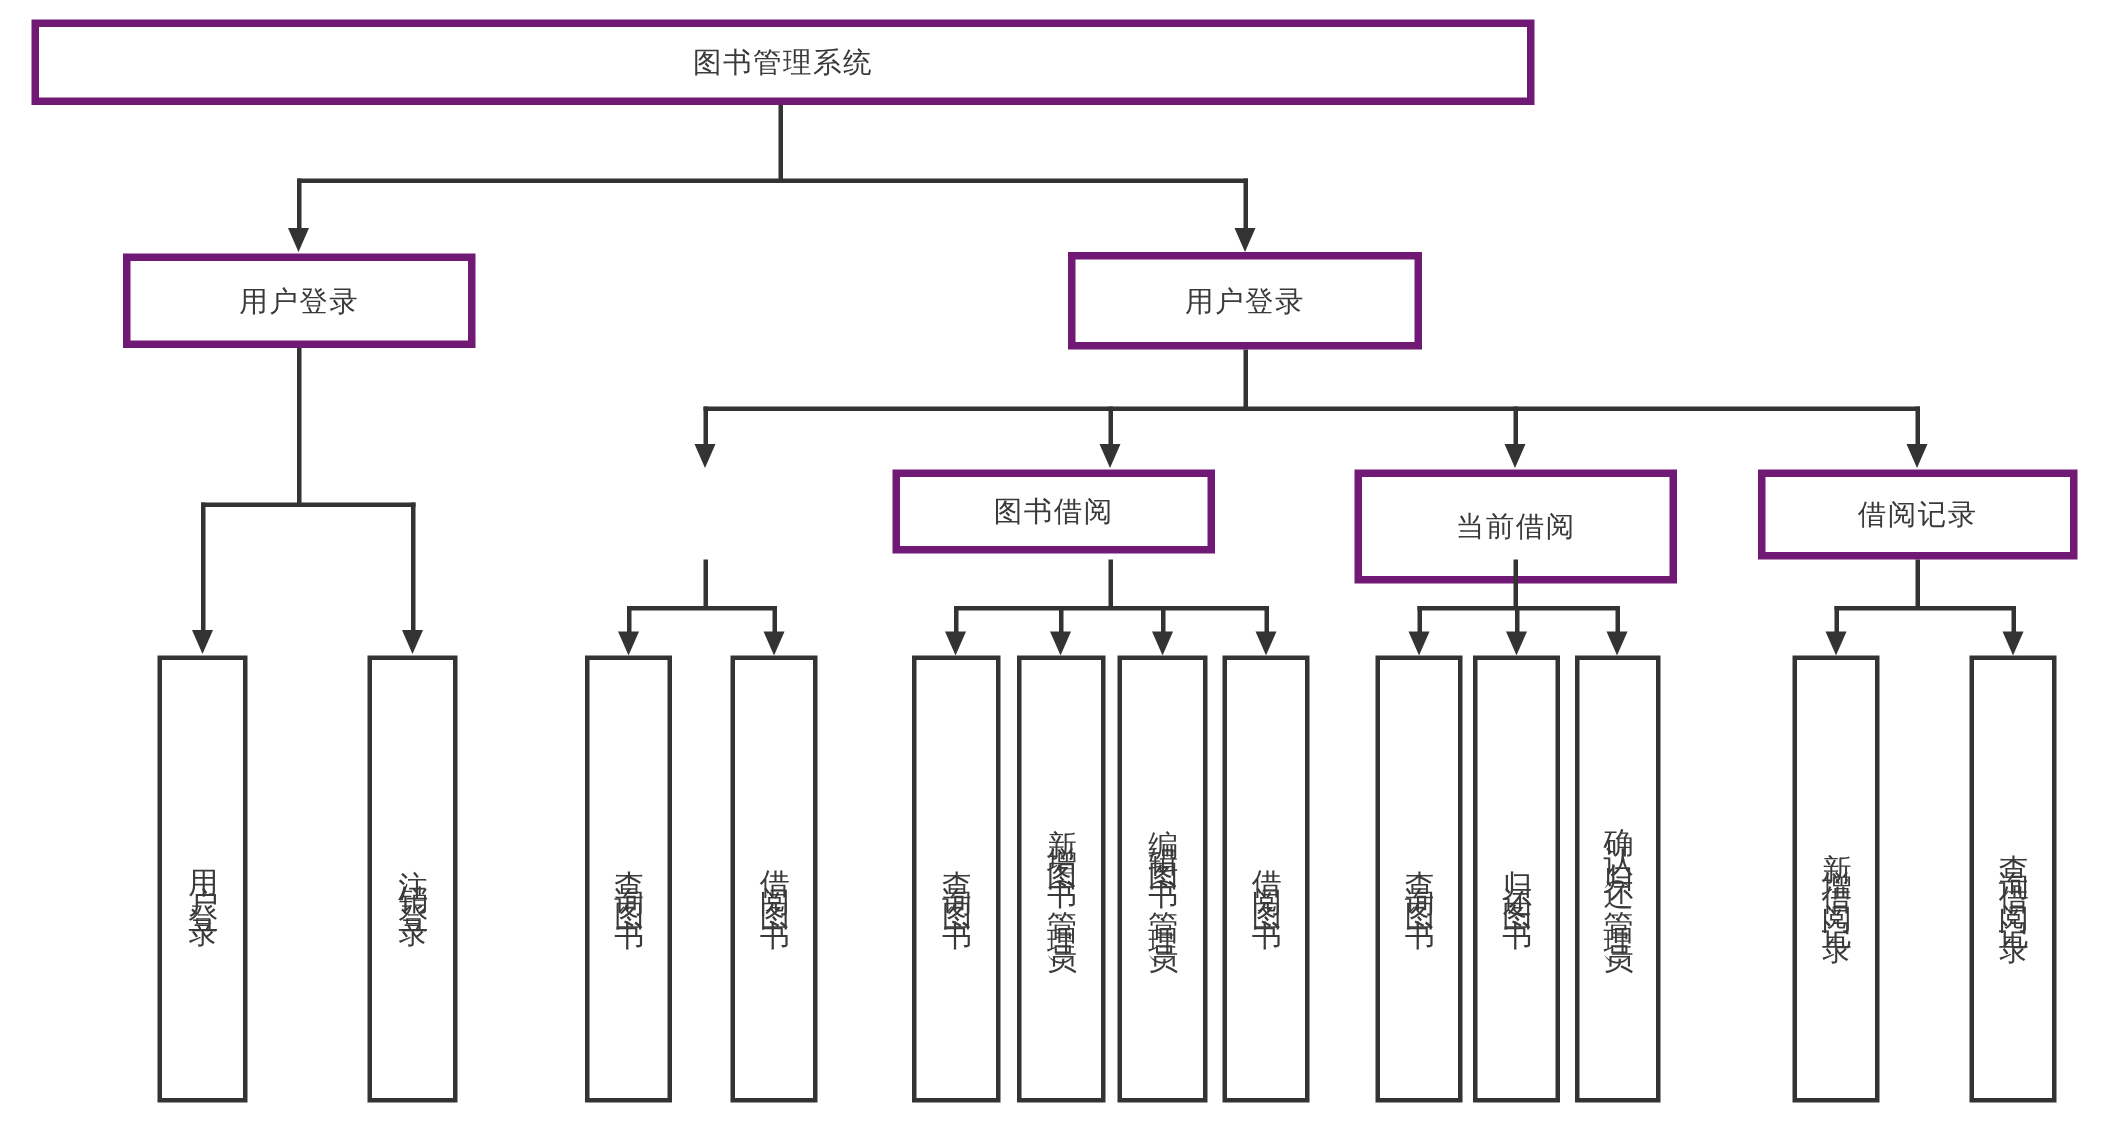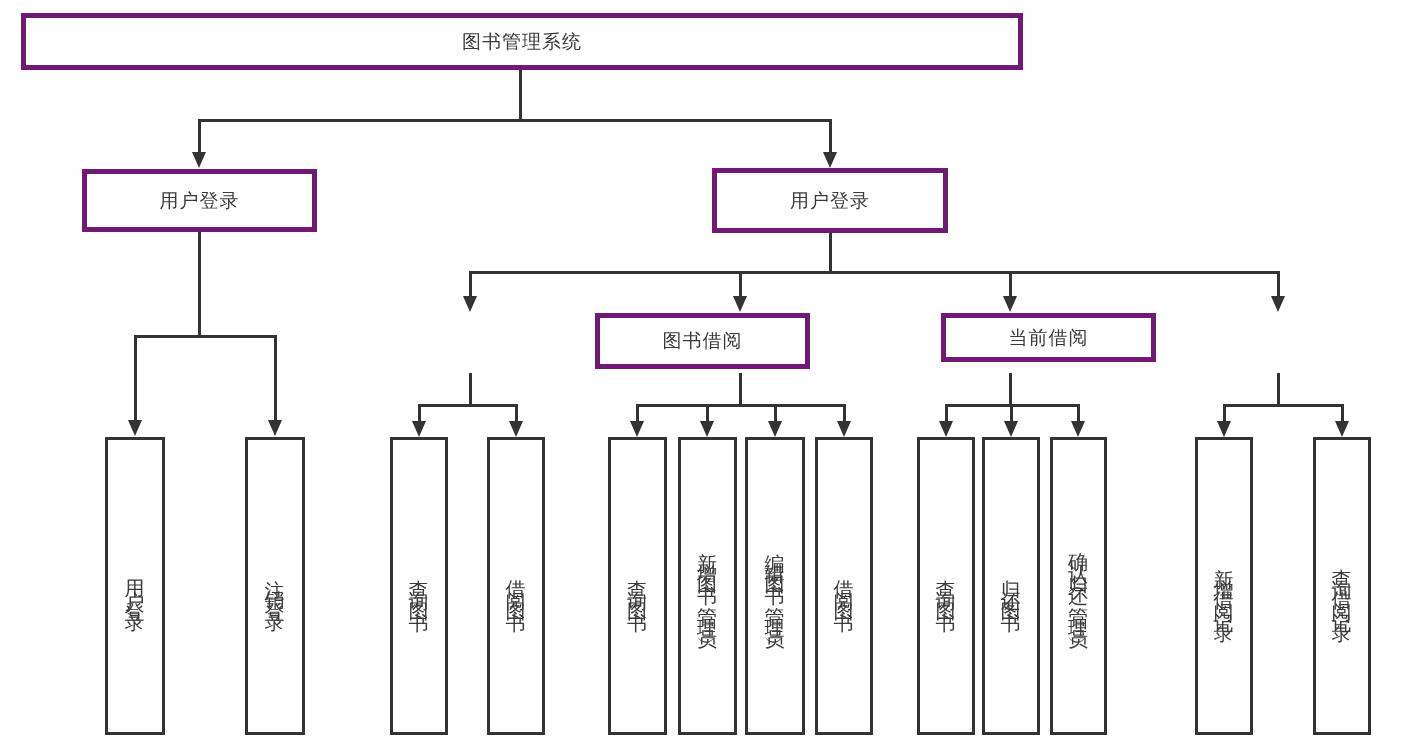--- a/index.html
+++ b/index.html
@@ -86,22 +86,25 @@
   <div class="vline" style="left:739px;top:271px;height:26px"></div>
   <div class="tri" style="left:733px;top:296px"></div>
   <div class="vline" style="left:1009px;top:271px;height:26px"></div>
   <div class="tri" style="left:1003px;top:296px"></div>
   <div class="vline" style="left:1277px;top:271px;height:26px"></div>
   <div class="tri" style="left:1271px;top:296px"></div>
 
   <div class="hbox" style="left:595px;top:313px;width:215px;height:56px">
     <span>图书借阅</span>
   </div>
-  <div class="hbox" style="left:941px;top:313px;width:215px;height:49px">
+  <div class="hbox" style="left:903px;top:313px;width:215px;height:76px">
     <span>当前借阅</span>
+  </div>
+  <div class="hbox" style="left:1172px;top:313px;width:213px;height:60px">
+    <span>借阅记录</span>
   </div>
 
   <div class="vline" style="left:469px;top:373px;height:32px"></div>
   <div class="hline" style="left:418px;top:404px;width:99px"></div>
   <div class="vline" style="left:418px;top:404px;height:18px"></div>
   <div class="tri" style="left:412px;top:421px"></div>
   <div class="vline" style="left:515px;top:404px;height:18px"></div>
   <div class="tri" style="left:509px;top:421px"></div>
 
   <div class="vline" style="left:739px;top:373px;height:32px"></div>

